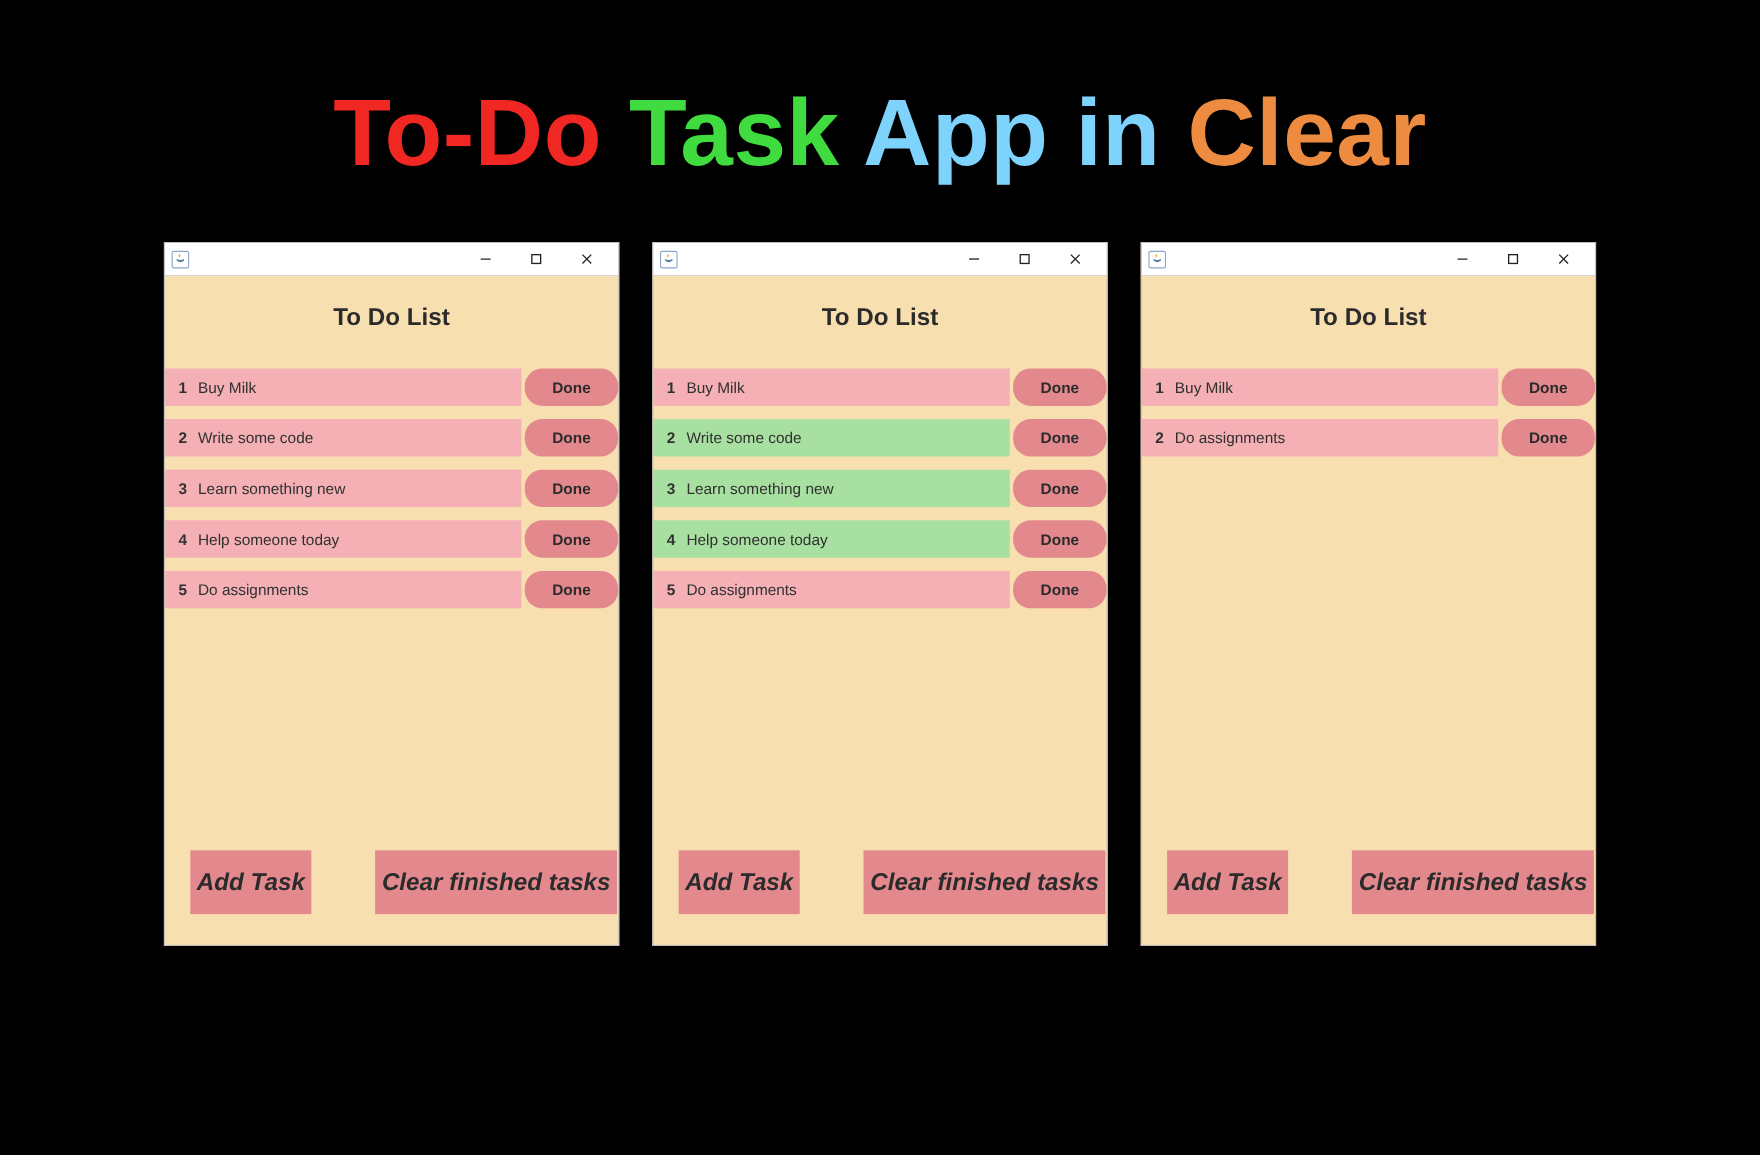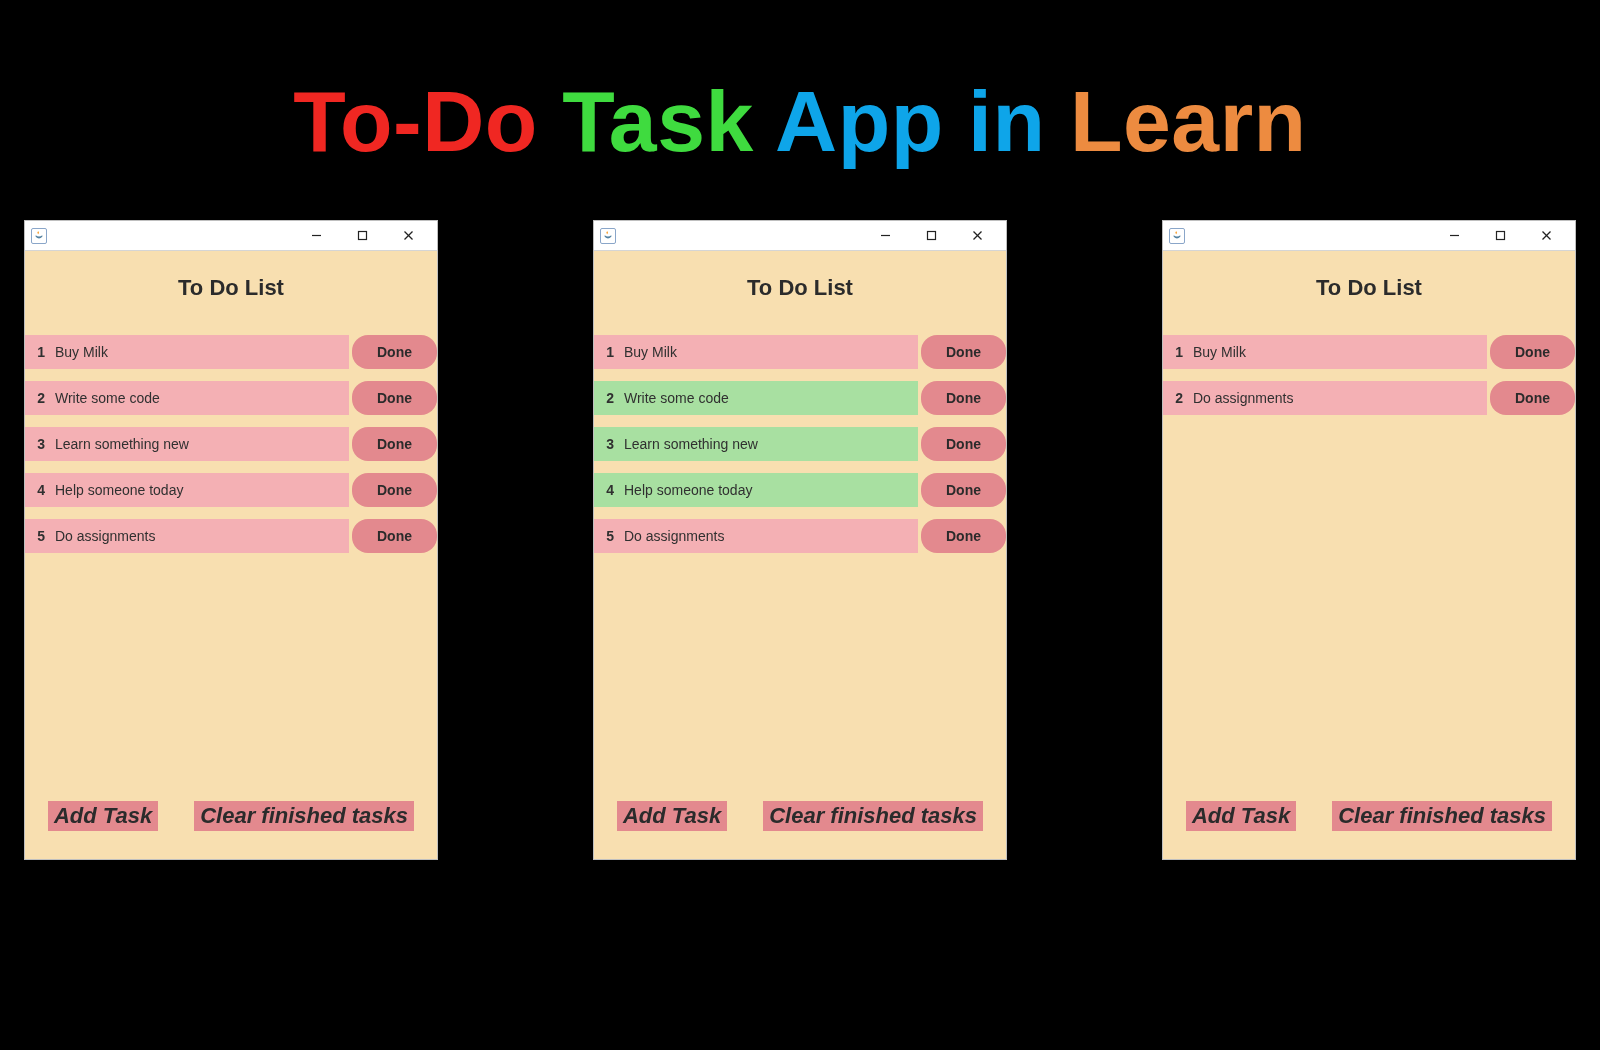--- a/index.html
+++ b/index.html
@@ -13,31 +13,31 @@
   }
   .heading {
     text-align: center;
     font-weight: 900;
     font-size: 86px;
     padding-top: 72px;
     letter-spacing: 0.5px;
   }
   .heading .p1 { color: #f02722; text-align: right; }
   .heading .p2 { color: #3fdb3f; }
-  .heading .p3 { color: #0ea5e9; }
+  .heading .p3 { color: #7dd3fc; }
   .heading .p4 { color: #ed8b40; }
 
   .windows {
     position: absolute;
     top: 220px;
     left: 24px;
     right: 24px;
     display: flex;
     gap: 30px;
-    justify-content: space-between;
+    justify-content: center;
   }
   .app-window {
     width: 414px;
     height: 640px;
     background: #f8dfb0;
     border: 1px solid #bfbfbf;
     display: flex;
     flex-direction: column;
     position: relative;
   }
@@ -136,31 +136,32 @@
     display: flex;
     justify-content: center;
     gap: 36px;
   }
   .footer-btn {
     background: #e3898e;
     font-style: italic;
     font-weight: bold;
     font-size: 22px;
     color: #2b2b2b;
-    padding: 2px 6px;
+    padding: 16px 6px;
+    margin-left: 22px;
   }
 </style>
 </head>
 <body>
 
 <div class="heading">
   <span class="p1">To-Do</span>
   <span class="p2">Task</span>
   <span class="p3">App in</span>
-  <span class="p4">Learn</span>
+  <span class="p4">Clear</span>
 </div>
 
 <div class="windows" id="windows-container">
     <div class="app-window">
       <div class="titlebar">
         <div class="titlebar-left">
           <span class="java-icon">
             <svg viewBox="0 0 12 14">
               <path d="M2 8 Q6 12 10 8 L10 6 Q6 9 2 6 Z" fill="#5382a1"></path>
               <path d="M5 1 Q7 3 5 5 Q3 3 5 1" fill="#f8981d"></path>

